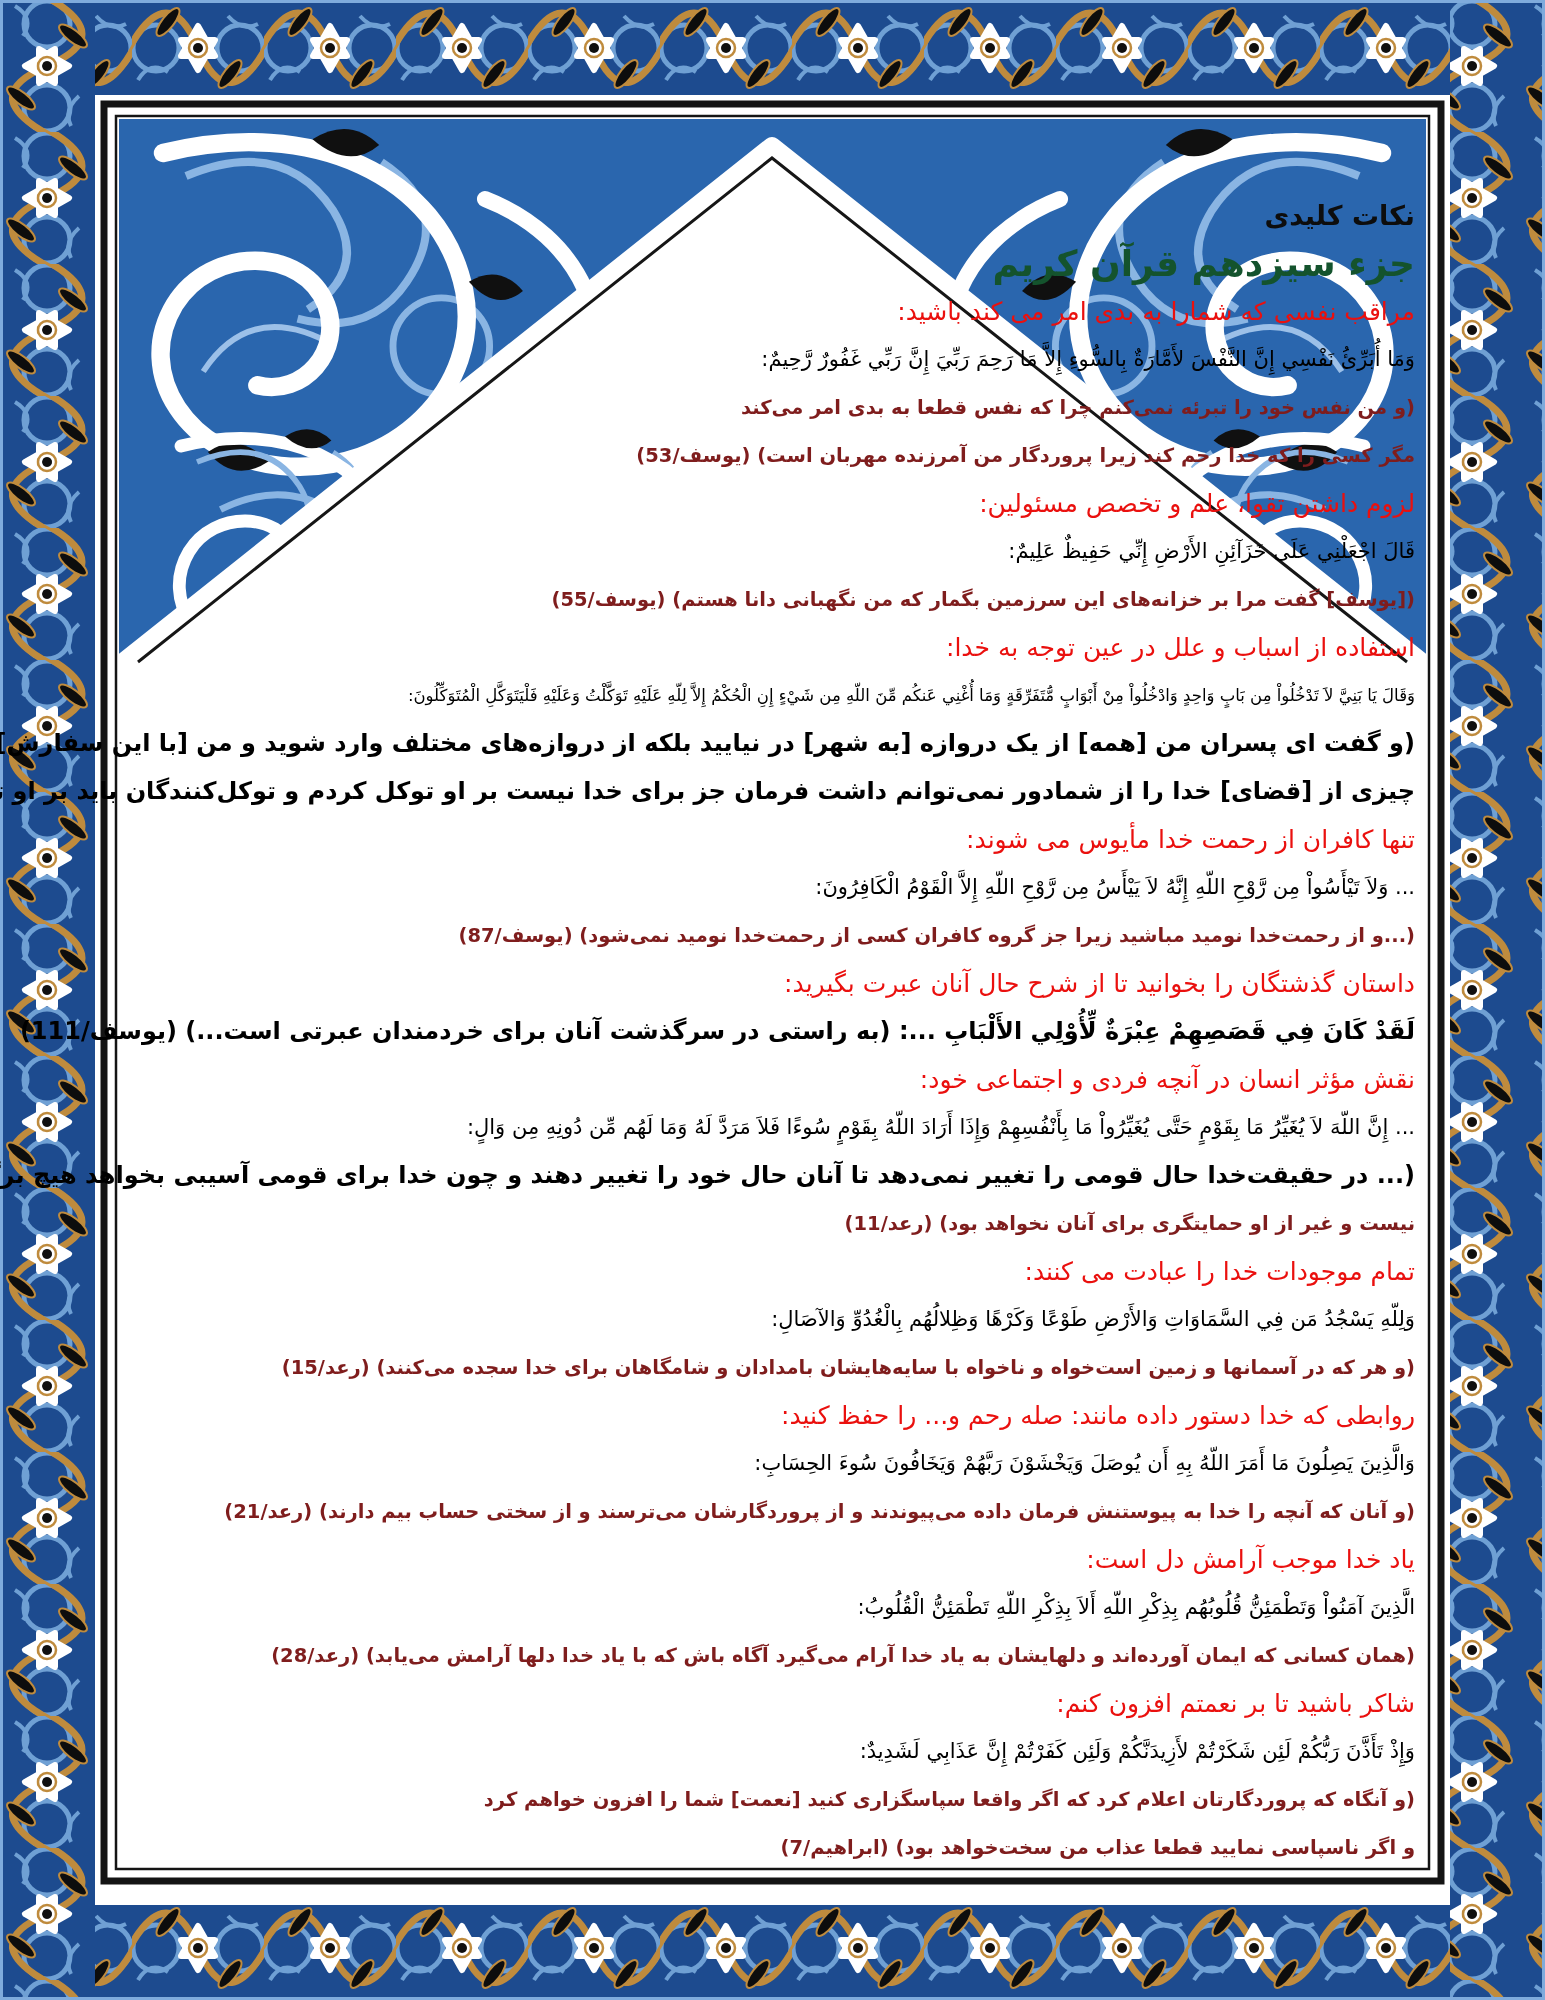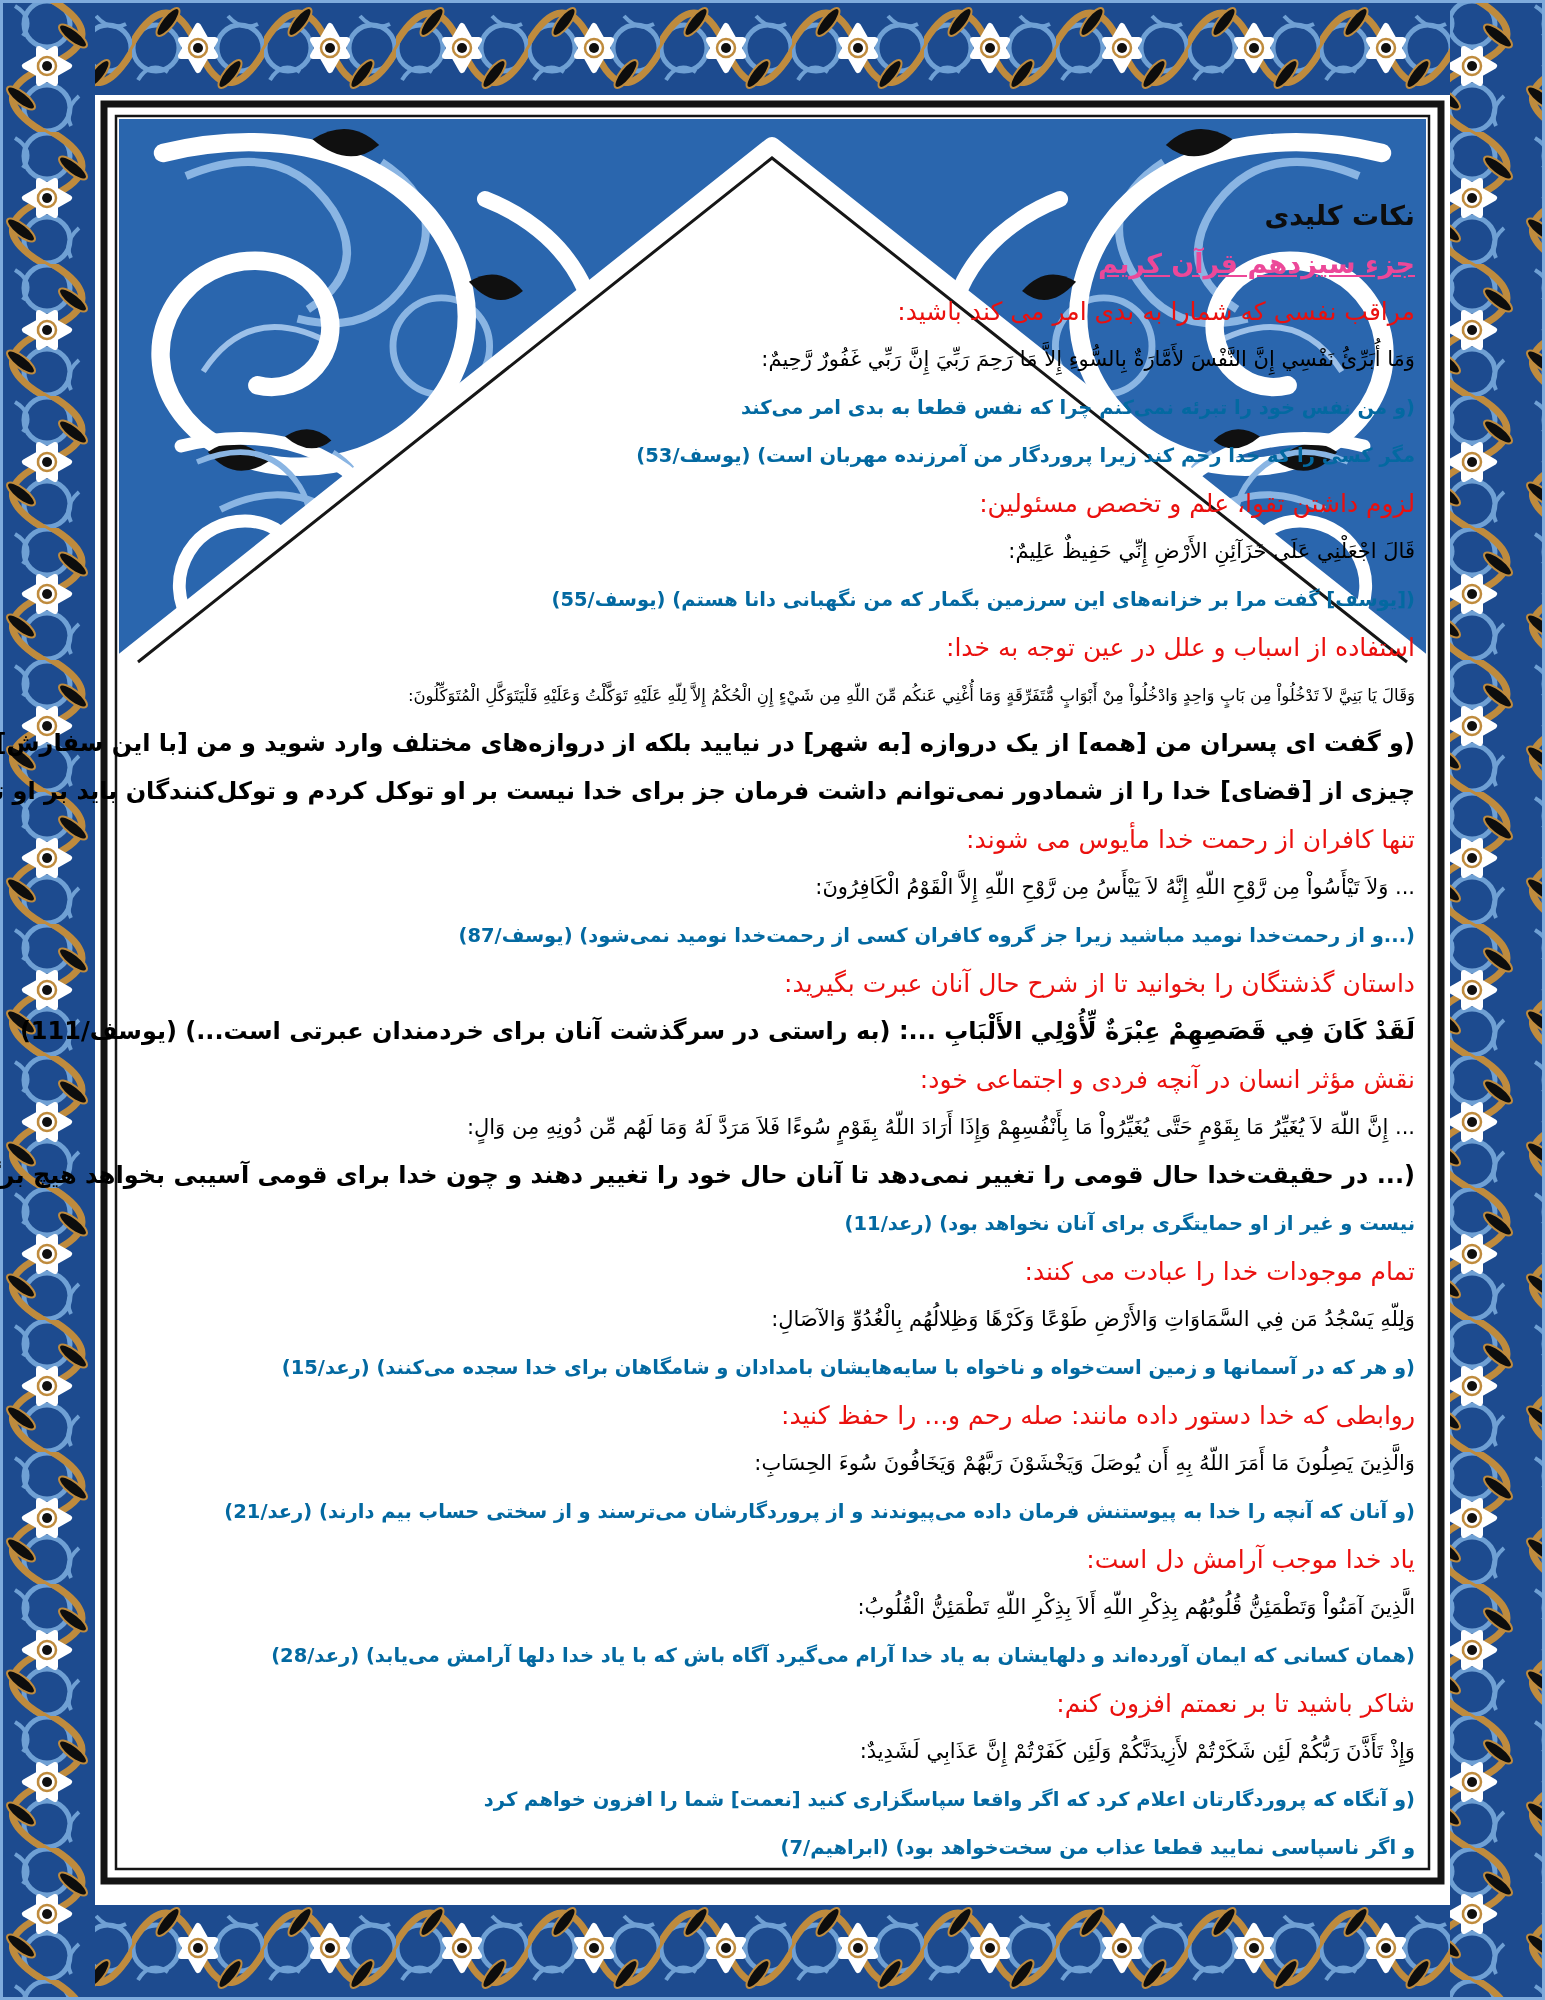--- a/index.html
+++ b/index.html
@@ -4,25 +4,25 @@
 <style>
   html,body{margin:0;padding:0;width:1545px;height:2000px;background:#fff;overflow:hidden;}
   body{font-family:"DejaVu Sans",sans-serif;position:relative;}
   .bg{position:absolute;left:0;top:0;z-index:0;}
   .content{
     position:absolute;z-index:2;left:130px;right:130px;top:200px;
     text-align:right;direction:rtl;color:#111;
   }
   .content p{margin:0 0 17px 0;line-height:31px;white-space:nowrap;}
   .t1{font-size:27px;font-weight:bold;color:#0d0d0d;}
-  .t2{font-size:27px;font-weight:bold;color:#ec4899;text-decoration:underline;}
+  .t2{font-size:36px;font-weight:bold;color:#14532d;}
   .h{font-size:25px;font-weight:normal;color:#ea100e;}
   .v{font-size:21px;font-weight:500;color:#000;}
   .vx{font-size:16.5px;font-weight:500;color:#000;}
-  .tr{font-size:19.5px;font-weight:bold;color:#0369a1;}
+  .tr{font-size:19.5px;font-weight:bold;color:#7f1d1d;}
   .trx{font-size:24px;font-weight:bold;color:#000;}
 </style>
 </head>
 <body>
 
 <svg class="bg" width="1545" height="2000" viewBox="0 0 1545 2000">
   <defs>
     <pattern id="btile" patternUnits="userSpaceOnUse" width="132" height="95">
       <rect width="132" height="95" fill="#1d4b8f"></rect>
       <circle cx="24" cy="48" r="23" stroke="#6fa0d4" stroke-width="5" fill="none"></circle>

